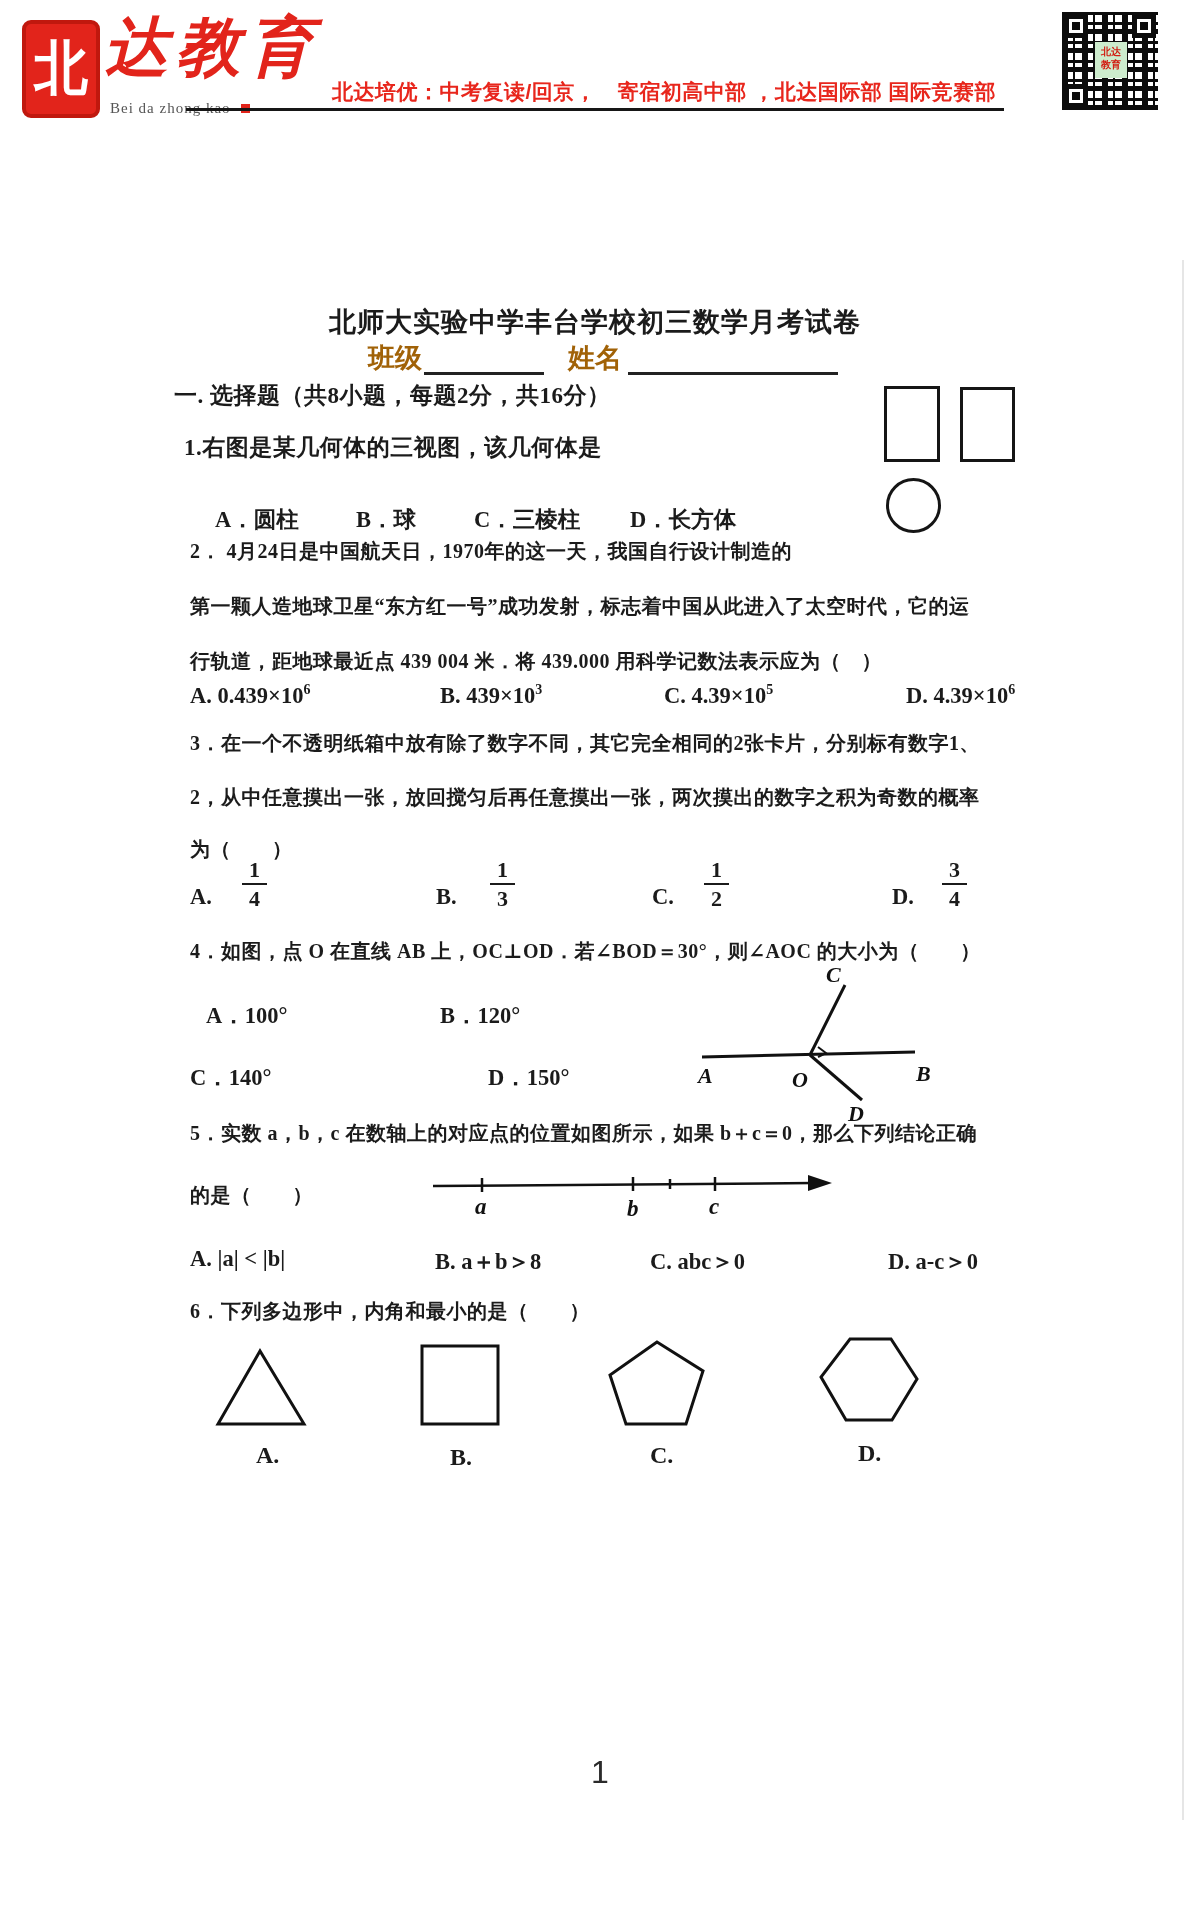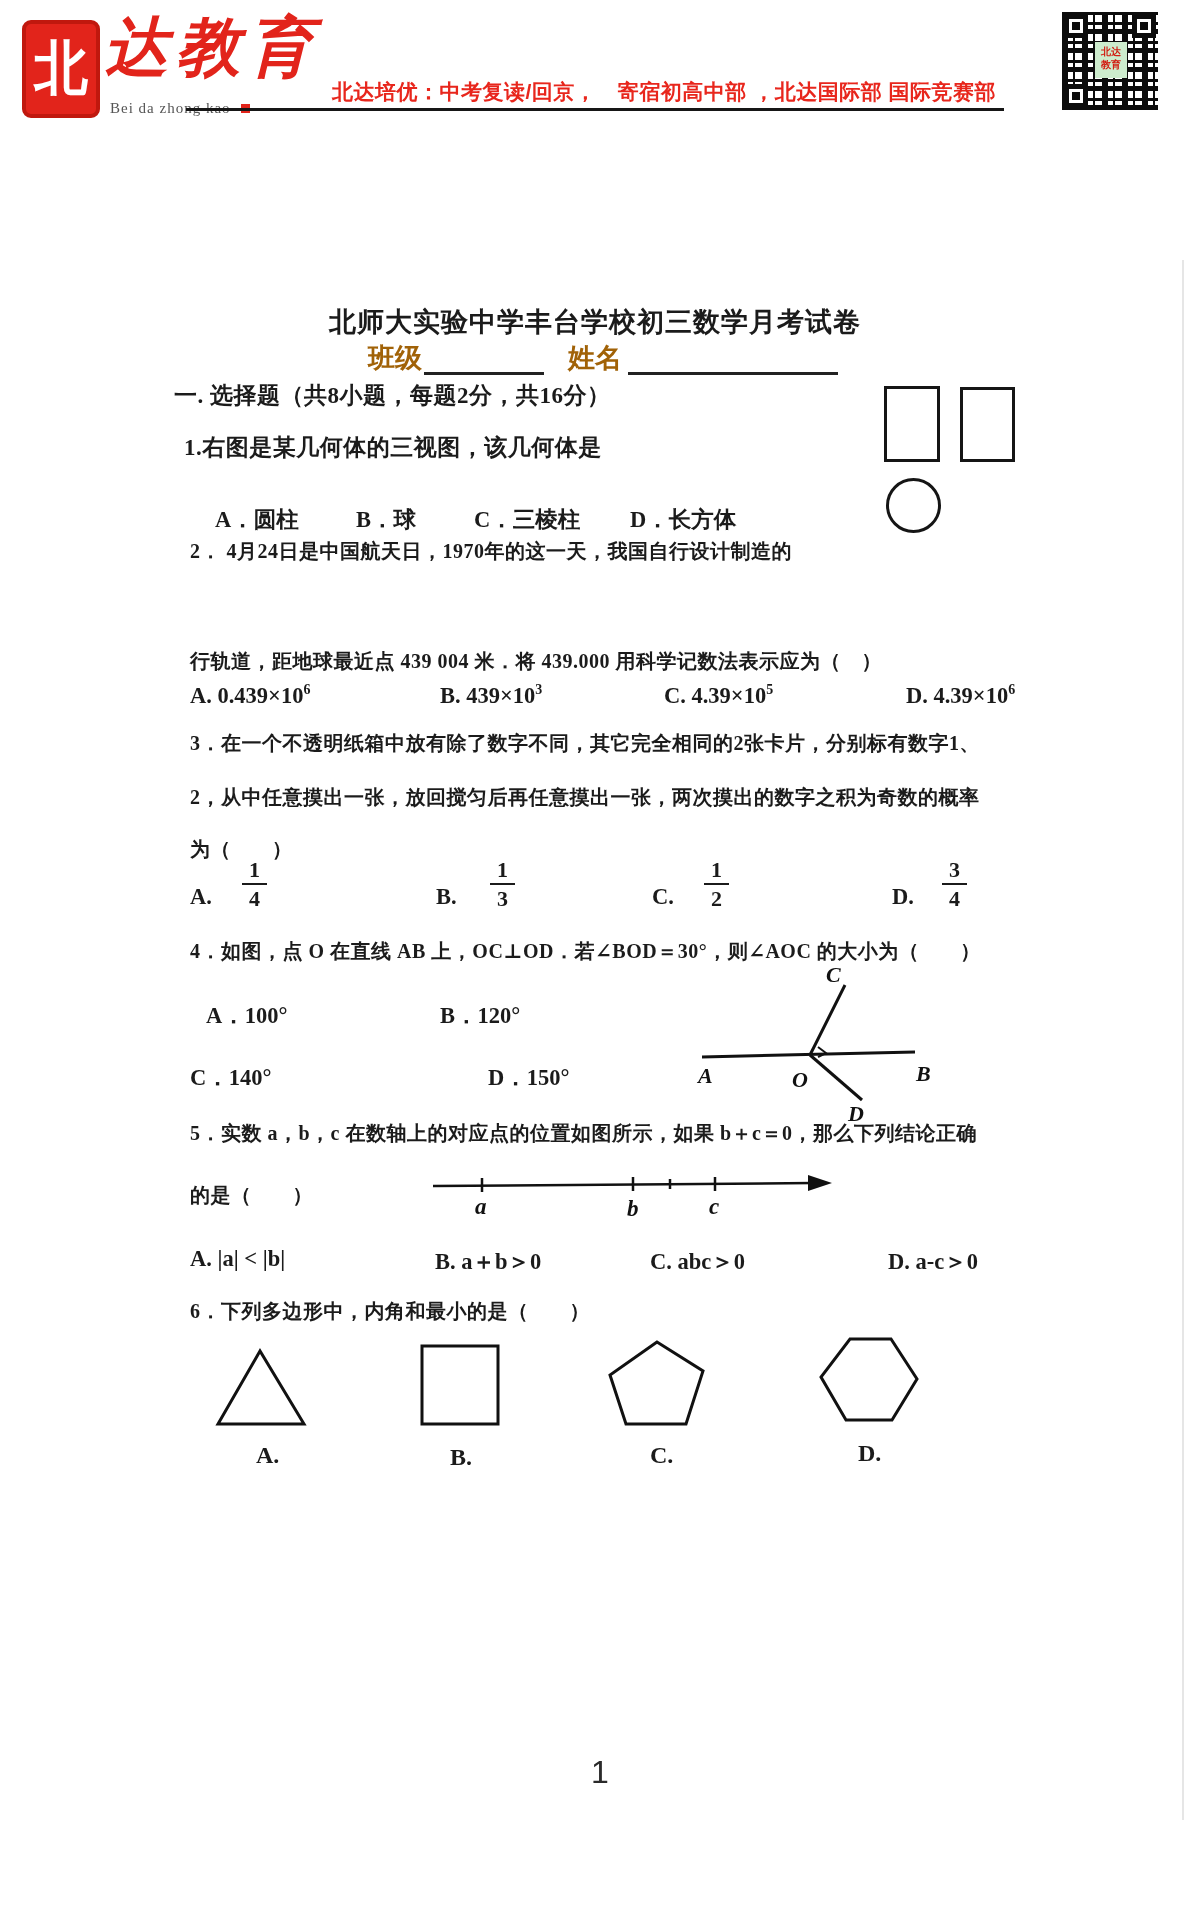--- a/index.html
+++ b/index.html
@@ -90,20 +90,21 @@
   <div class="abs opt" style="left:215px;top:504px;">A．圆柱</div>
   <div class="abs opt" style="left:356px;top:504px;">B．球</div>
   <div class="abs opt" style="left:474px;top:504px;">C．三棱柱</div>
   <div class="abs opt" style="left:630px;top:504px;">D．长方体</div>
 
   <div class="abs shape" style="left:884px;top:386px;width:50px;height:70px;"></div>
   <div class="abs shape" style="left:960px;top:387px;width:49px;height:69px;"></div>
   <div class="abs shape" style="left:886px;top:478px;width:49px;height:49px;border-radius:50%;"></div>
 
   <div class="abs body-line" style="left:190px;top:538px;">2． 4月24日是中国航天日，1970年的这一天，我国自行设计制造的</div>
+  <div class="abs body-line" style="left:190px;top:593px;">第一颗人造地球卫星“东方红一号”成功发射，标志着中国从此进入了太空时代，它的运</div>
   <div class="abs body-line" style="left:190px;top:648px;">行轨道，距地球最近点 439 004 米．将 439.000 用科学记数法表示应为（　）</div>
   <div class="abs opt" style="left:190px;top:682px;"><span>A. 0.439×10</span><sup class="e">6</sup></div>
   <div class="abs opt" style="left:440px;top:682px;"><span>B. 439×10</span><sup class="e">3</sup></div>
   <div class="abs opt" style="left:664px;top:682px;"><span>C. 4.39×10</span><sup class="e">5</sup></div>
   <div class="abs opt" style="left:906px;top:682px;"><span>D. 4.39×10</span><sup class="e">6</sup></div>
 
   <div class="abs body-line" style="left:190px;top:730px;">3．在一个不透明纸箱中放有除了数字不同，其它完全相同的2张卡片，分别标有数字1、</div>
   <div class="abs body-line" style="left:190px;top:784px;">2，从中任意摸出一张，放回搅匀后再任意摸出一张，两次摸出的数字之积为奇数的概率</div>
   <div class="abs body-line" style="left:190px;top:836px;">为（　　）</div>
   <div class="abs opt" style="left:190px;top:884px;">A.</div>
@@ -139,21 +140,21 @@
     <polygon points="383,17 407,25 383,33" fill="#111"></polygon>
     <line x1="57" y1="20" x2="57" y2="34" stroke="#111" stroke-width="2.5"></line>
     <line x1="208" y1="19" x2="208" y2="33" stroke="#111" stroke-width="2.5"></line>
     <line x1="245" y1="21" x2="245" y2="31" stroke="#111" stroke-width="2.5"></line>
     <line x1="290" y1="19" x2="290" y2="33" stroke="#111" stroke-width="2.5"></line>
     <text x="50" y="56" font-size="23">a</text>
     <text x="202" y="58" font-size="23">b</text>
     <text x="284" y="56" font-size="23">c</text>
   </svg>
   <div class="abs opt" style="left:190px;top:1246px;">A. |a| &lt; |b|</div>
-  <div class="abs opt" style="left:435px;top:1246px;">B. a＋b＞0</div>
+  <div class="abs opt" style="left:435px;top:1246px;">B. a＋b＞8</div>
   <div class="abs opt" style="left:650px;top:1246px;">C. abc＞0</div>
   <div class="abs opt" style="left:888px;top:1246px;">D. a-c＞0</div>
 
   <div class="abs body-line" style="left:190px;top:1298px;">6．下列多边形中，内角和最小的是（　　）</div>
   <svg class="abs" style="left:215px;top:1346px;" width="92" height="84" viewBox="0 0 92 84">
     <polygon points="45,5 3,78 89,78" fill="none" stroke="#111" stroke-width="3"></polygon>
   </svg>
   <svg class="abs" style="left:420px;top:1344px;" width="82" height="84" viewBox="0 0 82 84">
     <rect x="2" y="2" width="76" height="78" fill="none" stroke="#111" stroke-width="3"></rect>
   </svg>

